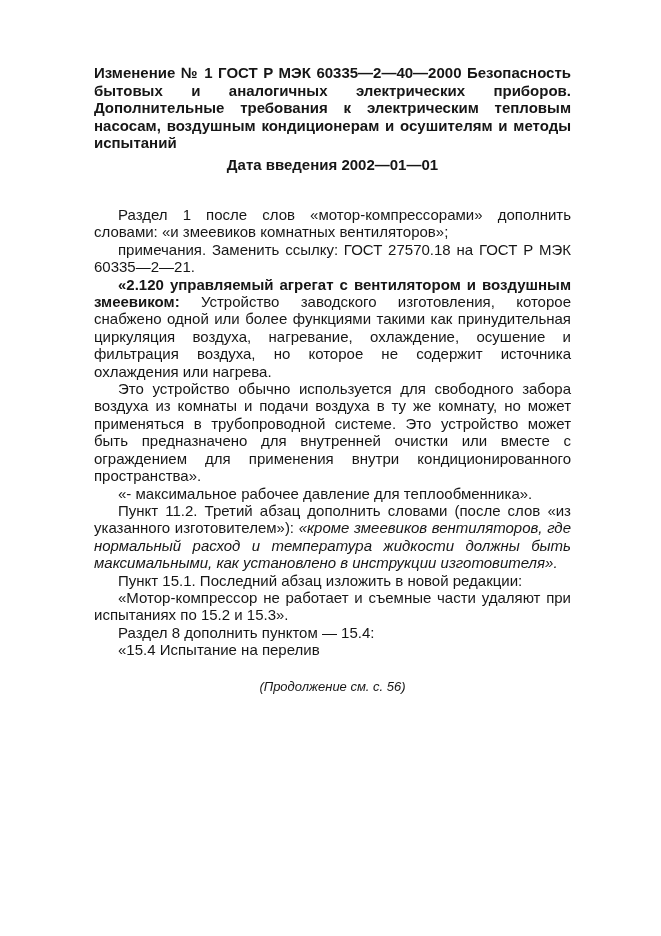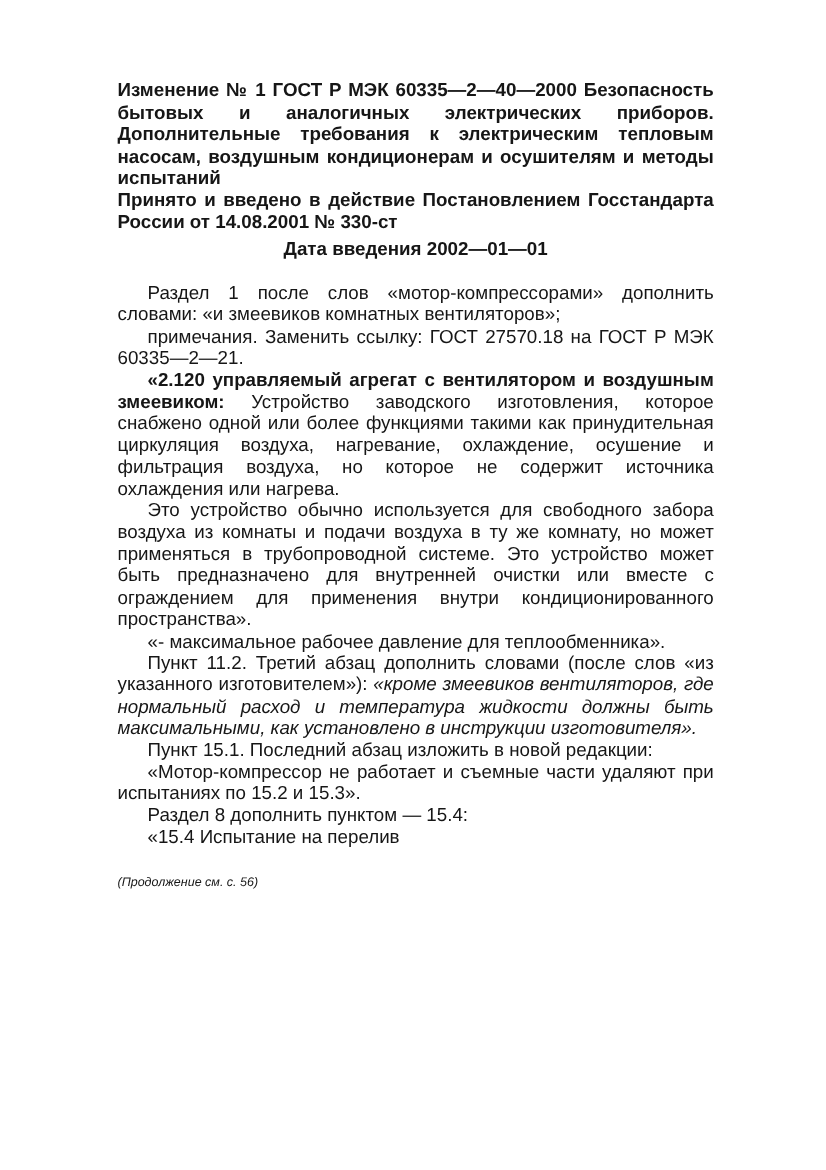--- a/index.html
+++ b/index.html
@@ -27,47 +27,46 @@
     text-align: justify;
   }
   .date {
     margin: 4px 0 0 0;
     font-size: 15px;
     font-weight: bold;
     line-height: 17.5px;
     text-align: center;
   }
   .body-block {
-    margin-top: 18px;
+    margin-top: 33px;
   }
   .para {
     margin: 0;
     font-size: 15px;
     line-height: 17.4px;
     text-align: justify;
     text-indent: 24px;
   }
   .para .bold { font-weight: bold; }
   .para .italic { font-style: italic; }
   .continuation {
     margin: 19px 0 0 0;
-    font-size: 10px;
+    font-size: 13px;
     line-height: 17.4px;
     font-style: italic;
-    text-align: left;
+    text-align: center;
     text-indent: 0;
   }
 </style>
 </head>
 <body>
 
 <div class="page">
 
   <p class="hdr">Изменение № 1 ГОСТ Р МЭК 60335—2—40—2000 Безопасность бытовых и аналогичных электрических приборов. Дополнительные требования к электрическим тепловым насосам, воздушным кондиционерам и осушителям и методы испытаний</p>
-  <p class="hdr">Принято и введено в действие Постановлением Госстандарта России от 14.08.2001 № 330-ст</p>
   <p class="date">Дата введения 2002—01—01</p>
 
   <div class="body-block">
 
     <p class="para">Раздел 1 после слов «мотор-компрессорами» дополнить словами: «и змеевиков комнатных вентиляторов»;</p>
 
     <p class="para">примечания. Заменить ссылку: ГОСТ 27570.18 на ГОСТ Р МЭК 60335—2—21.</p>
 
 
     <p class="para"><span class="bold">«2.120 управляемый агрегат с вентилятором и воздушным змеевиком:</span><span> Устройство заводского изготовления, которое снабжено одной или более функциями такими как принудительная циркуляция воздуха, нагревание, охлаждение, осушение и фильтрация воздуха, но которое не содержит источника охлаждения или нагрева.</span></p>

